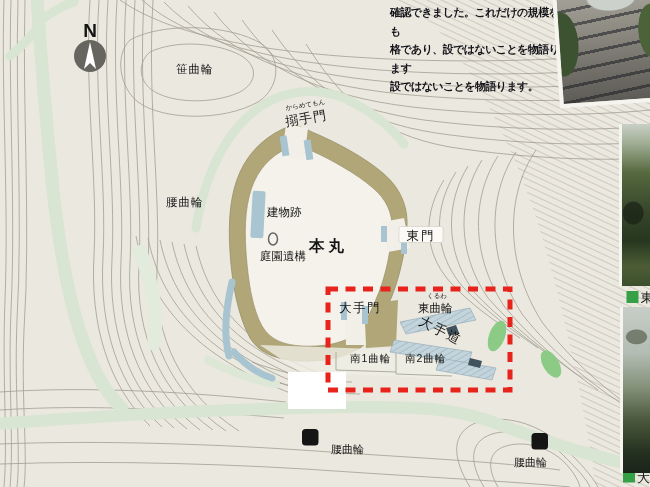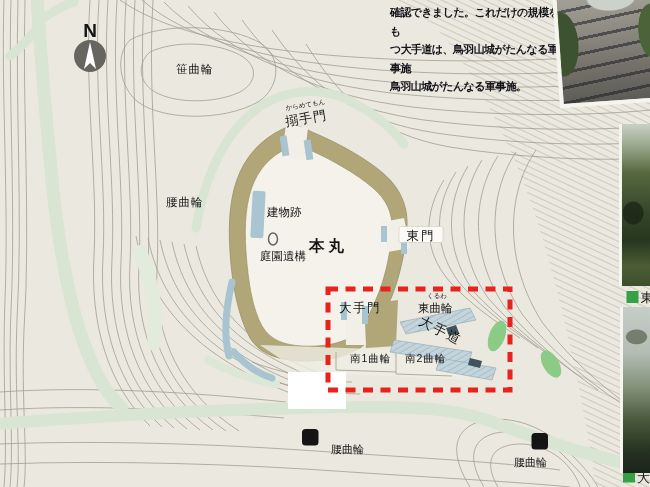--- a/index.html
+++ b/index.html
@@ -199,20 +199,20 @@
   <g>
     <rect x="626.5" y="291" width="12" height="12" fill="#35a046"></rect>
     <text x="640.5" y="302" font-size="13">東</text>
     <rect x="623" y="470.5" width="12" height="12" fill="#35a046"></rect>
     <text x="637" y="481.5" font-size="13">大</text>
   </g>
 </svg>
 
 <div class="caption">
   <div>確認できました。これだけの規模をも</div>
-  <div>つ大手道は、鳥羽山城がたんなる軍事施</div>
-  <div>鳥羽山城がたんなる軍事施。</div>
+  <div>格であり、設ではないことを物語ります</div>
+  <div>設ではないことを物語ります。</div>
 </div>
 
 <div class="photo photo-top"></div>
 <div class="photo photo-side-1"></div>
 <div class="photo photo-side-2"></div>
 </div>
 
 </body></html>

